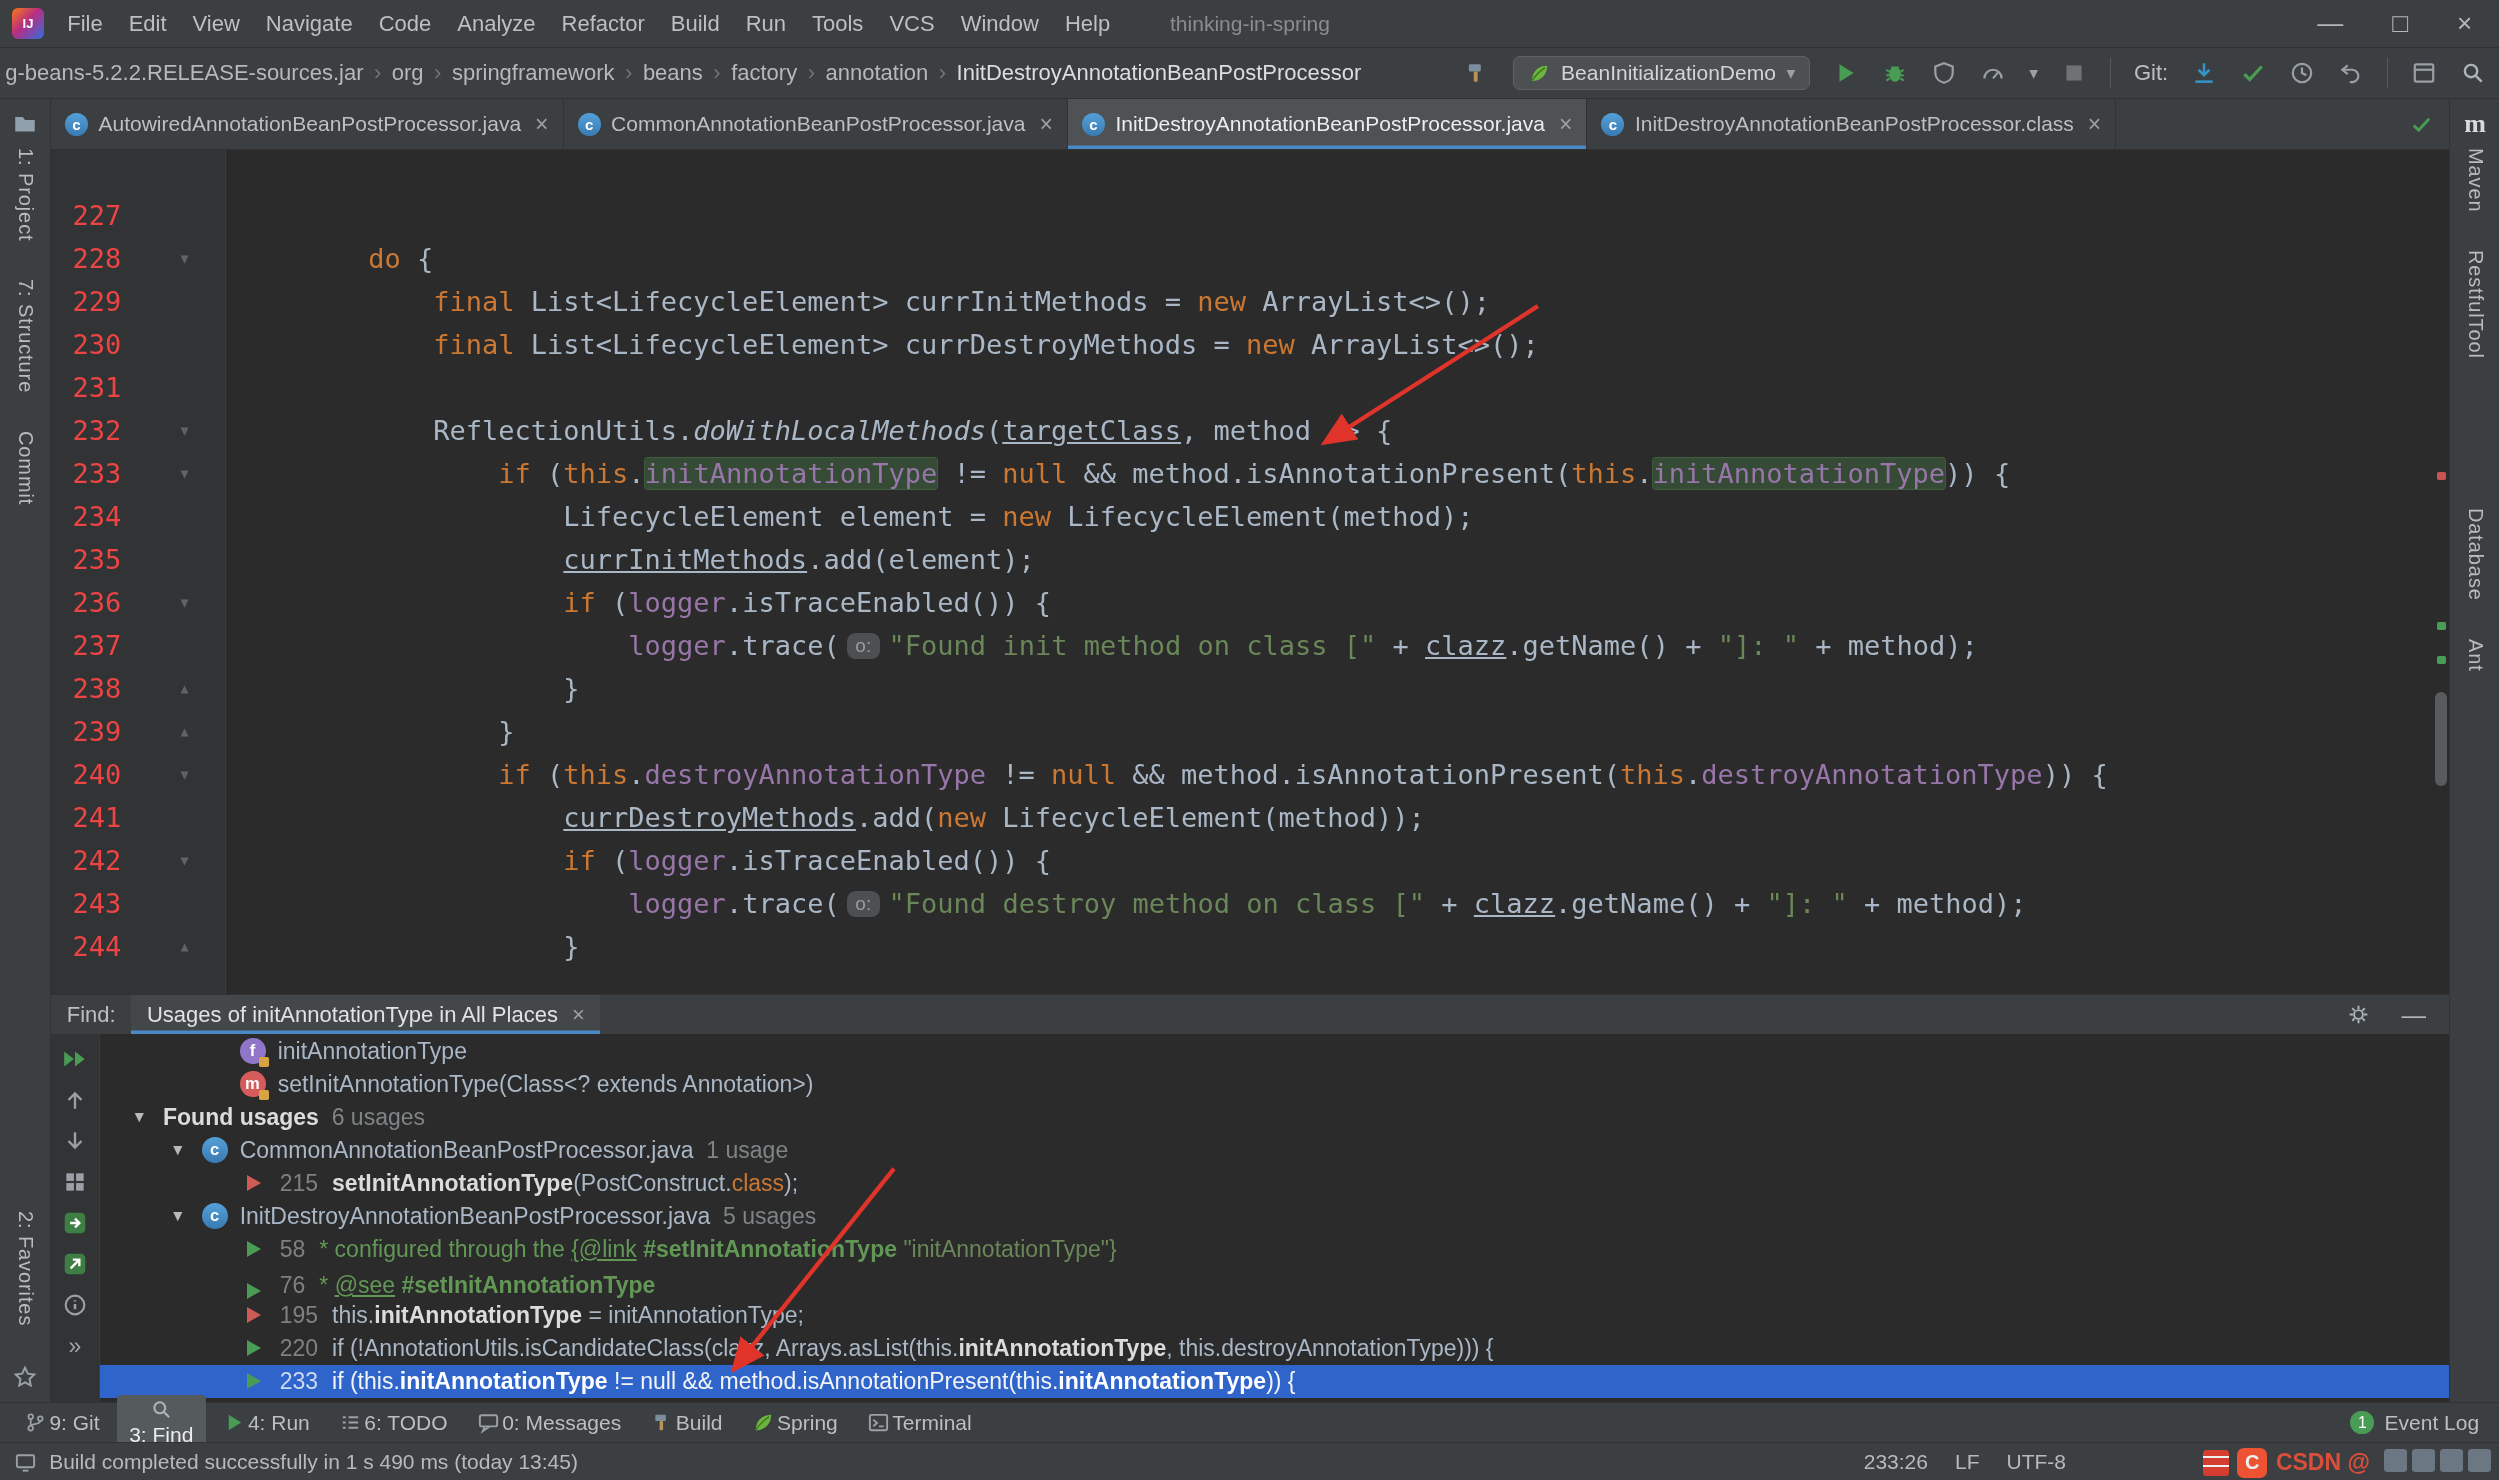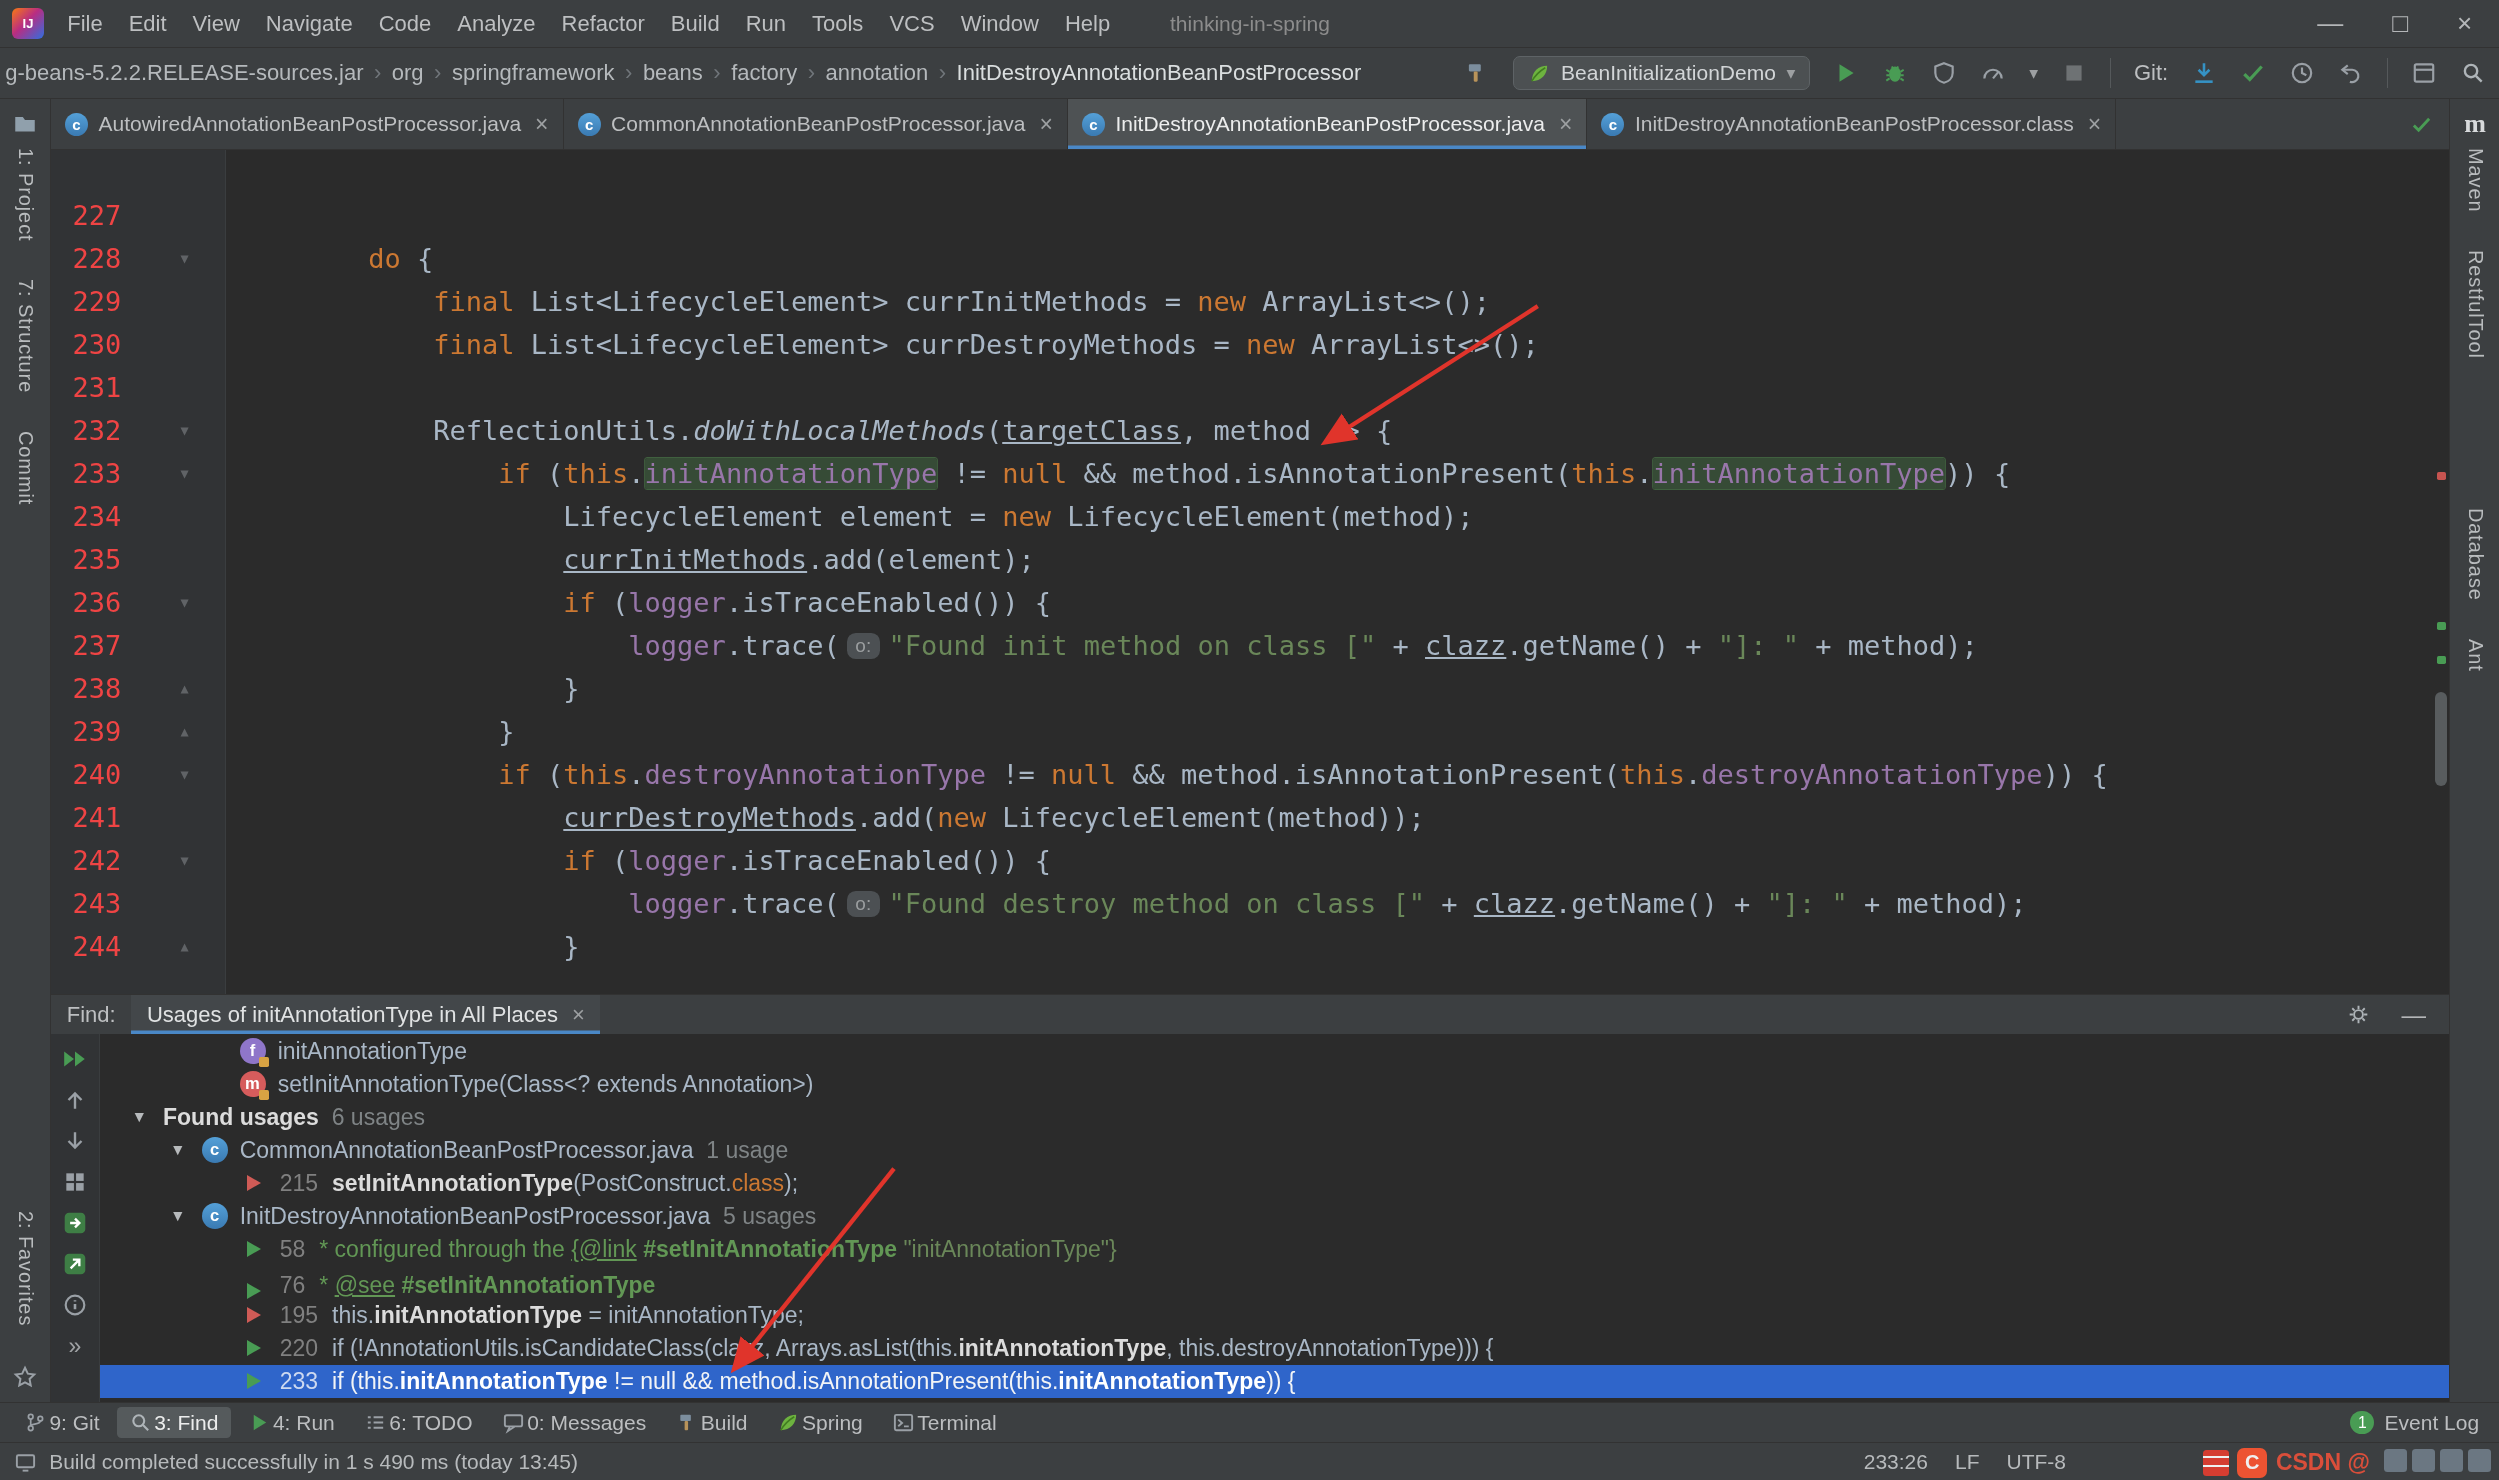--- a/index.html
+++ b/index.html
@@ -105,21 +105,21 @@
   .ft-green { color:#629755; }
   .ft-glink { color:#629755; text-decoration:underline; }
   .ft-gb { color:#629755; font-weight:bold; }
   .ft-gstr { color:#6a8759; }
   .ft-orange { color:#cc7832; }
 
   
   .twbar { height:40px; background:#3c3f41; border-top:0.9px solid #323232; display:flex; align-items:center; gap:5.2px; padding:0 12.2px; font-size:21px; color:#bcbec0; flex:none; }
   .tw-items { display:flex; align-items:center; gap:5.2px; }
   .tw-item { display:flex; align-items:center; gap:2px; padding:3.5px 12.2px; border-radius:4.4px; }
-  .tw-item.active { background:#555a5c; color:#eceded; }
+  .tw-item.active { background:#555a5c; color:#eceded;flex-direction:column; }
   .tw-right { margin-left:auto; display:flex; align-items:center; gap:10.5px; padding-right:8.7px; }
   .evt-circle { width:23.6px; height:23.6px; border-radius:50%; background:#499C54; color:#fff; font-size:15.7px; display:flex; align-items:center; justify-content:center; }
 
   .statusbar { height:39px; background:#3c3f41; border-top:0.9px solid #323232; display:flex; align-items:center; padding:0 14px; font-size:21px; color:#b7babc; position:relative; flex:none; }
   .sb-msg { margin-left:12.2px; }
   .sb-right { margin-left:auto; display:flex; gap:27px; padding-right:420px; }
 
   
   .watermark { position:absolute; right:8.7px; bottom:3.5px; display:flex; align-items:center; gap:8.7px; opacity:.92; z-index:60; }
   .wm-cjk { width:26px; height:26px; border-radius:3.5px; background:linear-gradient(#e23d30 22%, #ffffff 22% 32%, #e23d30 32% 56%, #ffffff 56% 66%, #e23d30 66%); }

